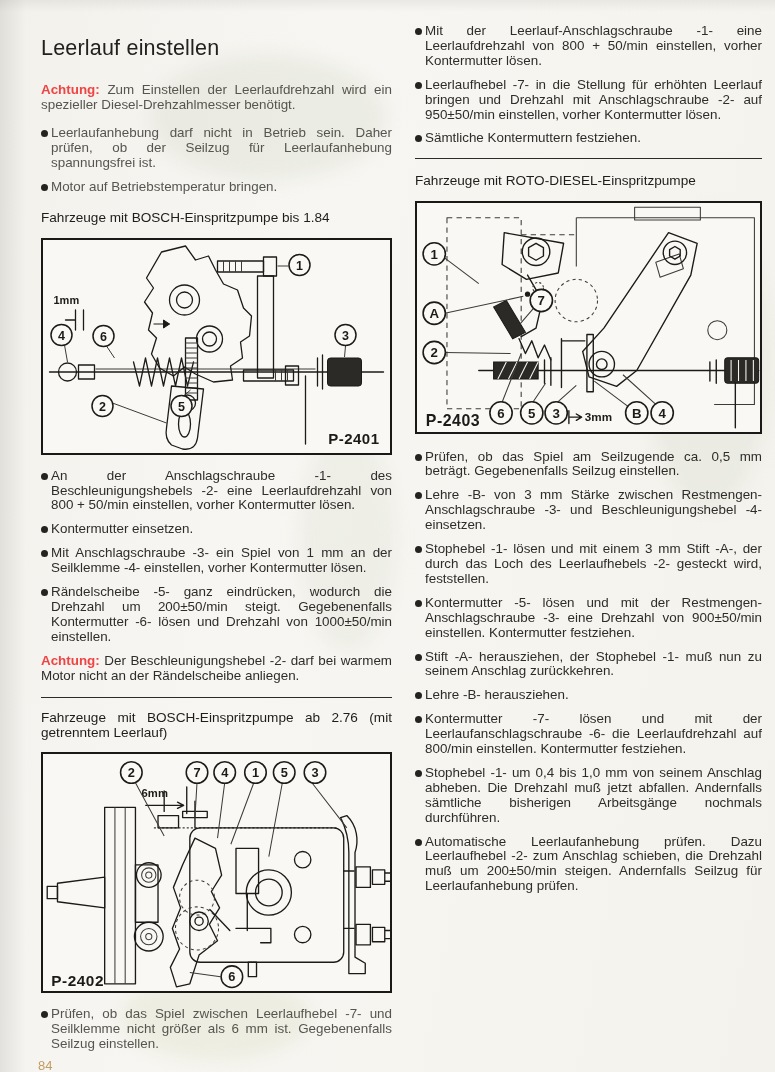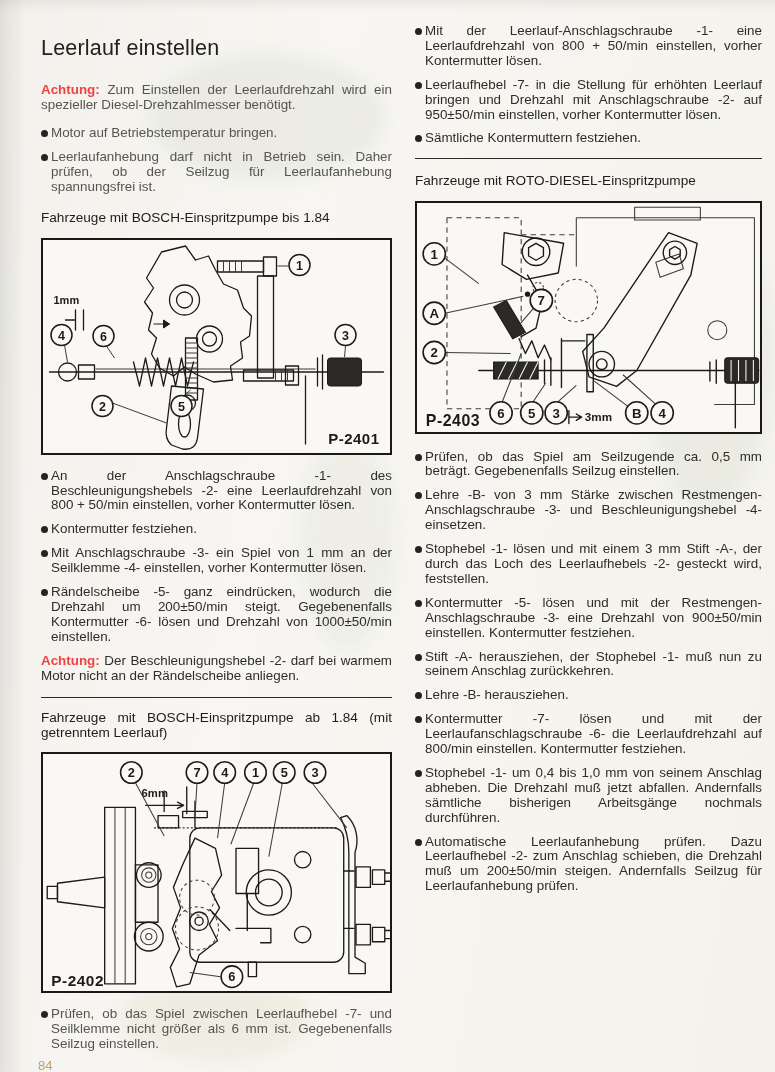--- a/index.html
+++ b/index.html
@@ -56,25 +56,25 @@
 
 <div class="col col-left">
 
   <h1>Leerlauf einstellen</h1>
 
   <p class="note faded"><b>Achtung:</b><span> Zum Einstellen der Leerlaufdrehzahl wird ein spezieller Diesel-Drehzahlmesser benötigt.</span></p>
 
   <ul style="margin-bottom:2px;">
     <li>
         <span class="dot"></span>
+        <span class="btxt faded">Leerlaufanhebung darf nicht in Betrieb sein. Daher prüfen, ob der Seilzug für Leerlaufanhebung spannungsfrei ist.</span>
+      </li>
+    <li>
+        <span class="dot"></span>
         <span class="btxt faded">Motor auf Betriebstemperatur bringen.</span>
-      </li>
-    <li>
-        <span class="dot"></span>
-        <span class="btxt faded">Leerlaufanhebung darf nicht in Betrieb sein. Daher prüfen, ob der Seilzug für Leerlaufanhebung spannungsfrei ist.</span>
       </li>
   </ul>
 
   <h2>Fahrzeuge mit BOSCH-Einspritzpumpe bis 1.84</h2>
 
   <div class="figure">
     <svg viewBox="0 0 342 213" width="347" height="213">
 
       <path class="lw" d="M4,132 H338" stroke-width="2.6"></path>
       <path class="lt" d="M50,129 H270"></path>
@@ -144,37 +144,37 @@
     </svg>
   </div>
 
   <ul>
     <li>
         <span class="dot"></span>
         <span class="btxt">An der Anschlagschraube -1- des Beschleunigungshebels -2- eine Leerlaufdrehzahl von 800 + 50/min einstellen, vorher Kontermutter lösen.</span>
       </li>
     <li>
         <span class="dot"></span>
-        <span class="btxt">Kontermutter festziehen.</span>
+        <span class="btxt">Kontermutter einsetzen.</span>
       </li>
     <li>
         <span class="dot"></span>
         <span class="btxt">Mit Anschlagschraube -3- ein Spiel von 1 mm an der Seilklemme -4- einstellen, vorher Kontermutter lösen.</span>
       </li>
     <li>
         <span class="dot"></span>
         <span class="btxt">Rändelscheibe -5- ganz eindrücken, wodurch die Drehzahl um 200±50/min steigt. Gegebenenfalls Kontermutter -6- lösen und Drehzahl von 1000±50/min einstellen.</span>
       </li>
   </ul>
 
   <p class="note" style="margin-top:4px;"><b>Achtung:</b><span> Der Beschleunigungshebel -2- darf bei warmem Motor nicht an der Rändelscheibe anliegen.</span></p>
 
   <hr class="rule">
 
-  <h2 style="margin-top:12px;">Fahrzeuge mit BOSCH-Einspritzpumpe ab 1.84 (mit getrenntem Leerlauf)</h2>
+  <h2 style="margin-top:12px;">Fahrzeuge mit BOSCH-Einspritzpumpe ab 2.76 (mit getrenntem Leerlauf)</h2>
 
   <div class="figure">
     <svg viewBox="0 0 338 231" width="347" height="237">
 
       <path class="lt" d="M108,72 H286" stroke-dasharray="2,2"></path>
 
       <polygon class="lw" points="14,126 60,120 60,150 14,144"></polygon>
       <rect class="lw" x="4" y="129" width="10" height="12"></rect>
       <rect class="lw" x="60" y="52" width="30" height="172"></rect>
       <path class="lt" d="M70,52 v172 M80,52 v172"></path>

